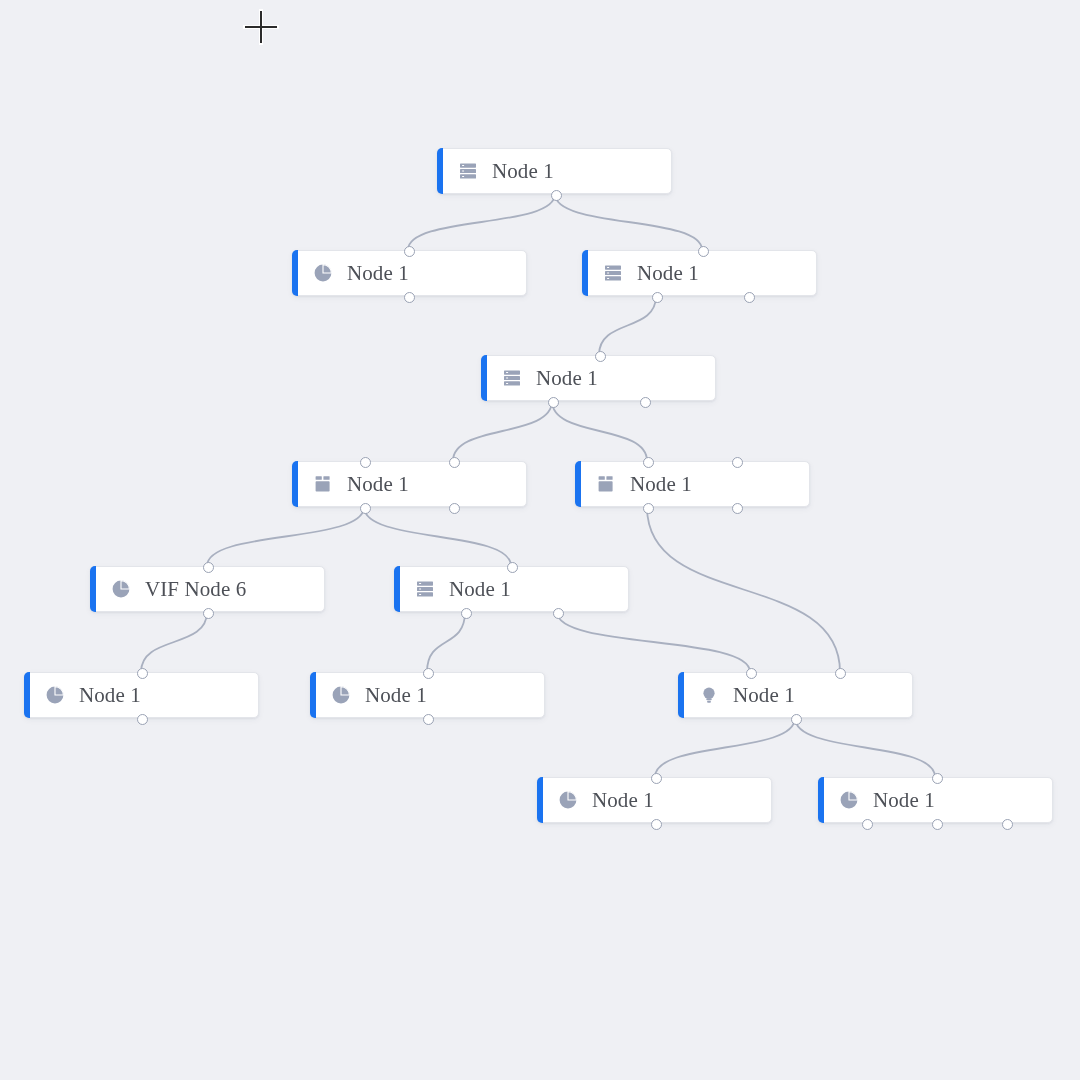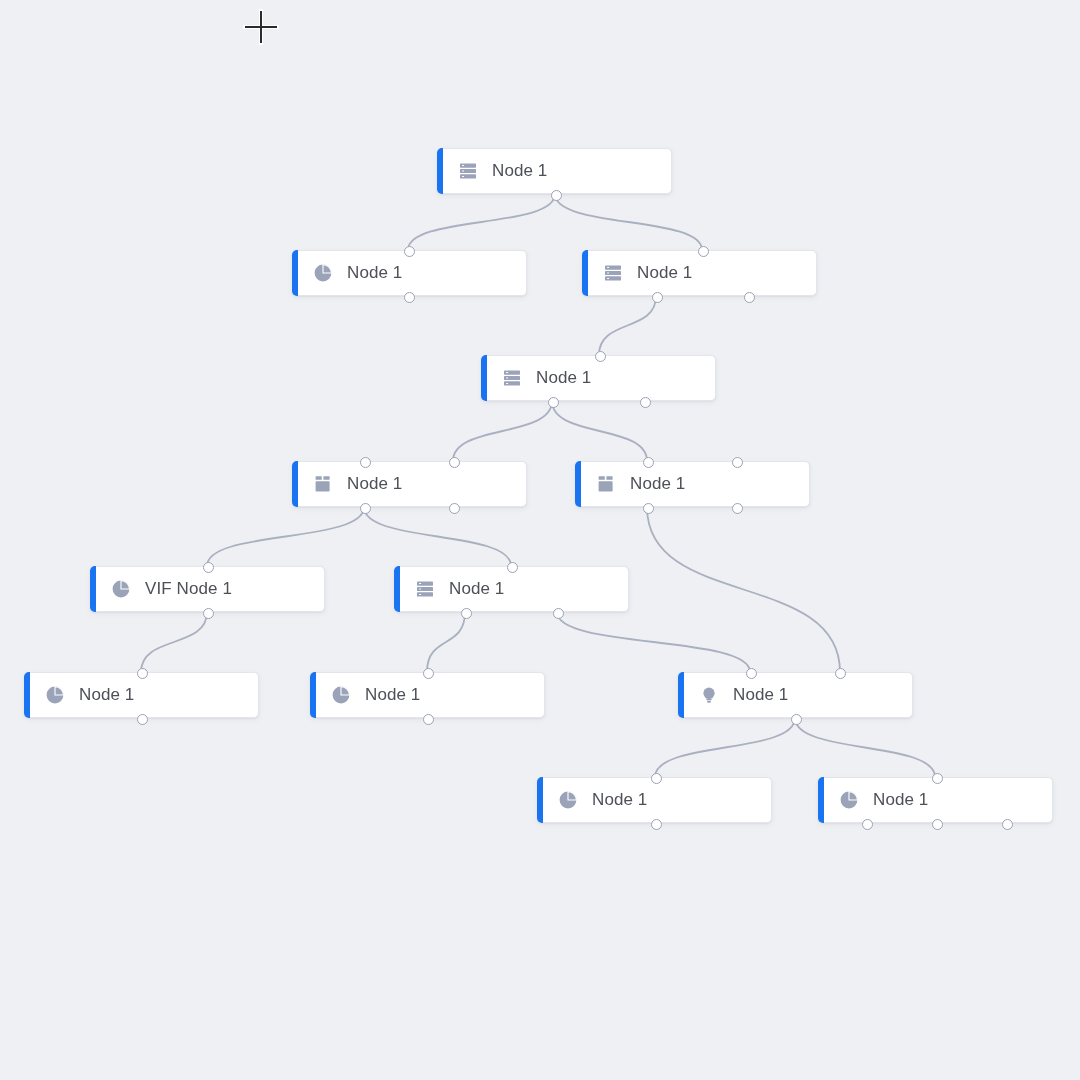--- a/index.html
+++ b/index.html
@@ -50,23 +50,23 @@
   }
   .node .icon {
     margin-left: 20px;
     width: 20px;
     height: 20px;
     flex: 0 0 20px;
     display: block;
   }
   .node .label {
     margin-left: 14px;
-    font-size: 17px;
+    font-size: 21px;
     color: #4d5057;
-    font-family: Liberation Sans, sans-serif;
+    font-family: Liberation Serif, serif;
     white-space: nowrap;
     letter-spacing: 0.1px;
   }
   .handle {
     position: absolute;
     width: 11px;
     height: 11px;
     border-radius: 50%;
     background: #ffffff;
     border: 1px solid #9aa2b4;
@@ -182,21 +182,21 @@
         <div class="handle bot" style="left: 72px;"></div>
         <div class="handle bot" style="left: 161px;"></div>
       </div>
       <div class="node" style="left: 90px; top: 566px; width: 235px;">
         <div class="accent"></div>
         <svg viewBox="0 0 20 20" class="icon">
           <path d="M10 10 L10 1.6 A8.4 8.4 0 0 1 18.4 10 Z" fill="#9aa3b8"></path>
           <path d="M10 10 L18.4 10 A8.4 8.4 0 1 1 10 1.6 Z" fill="#9aa3b8"></path>
           <path d="M10 10 L10 1.6 A8.4 8.4 0 0 1 18.4 10 Z" fill="#9aa3b8" stroke="#ffffff" stroke-width="1.1"></path>
         </svg>
-        <span class="label">VIF Node 1</span>
+        <span class="label">VIF Node 6</span>
         <div class="handle top" style="left: 117px;"></div>
         <div class="handle bot" style="left: 117px;"></div>
       </div>
       <div class="node" style="left: 394px; top: 566px; width: 235px;">
         <div class="accent"></div>
         <svg viewBox="0 0 20 20" class="icon">
           <rect x="2" y="2.5" width="16" height="4.2" rx="0.6" fill="#9aa3b8"></rect>
           <rect x="2" y="7.9" width="16" height="4.2" rx="0.6" fill="#9aa3b8"></rect>
           <rect x="2" y="13.3" width="16" height="4.2" rx="0.6" fill="#9aa3b8"></rect>
           <rect x="4" y="4.1" width="2.2" height="1" rx="0.4" fill="#ffffff"></rect>

